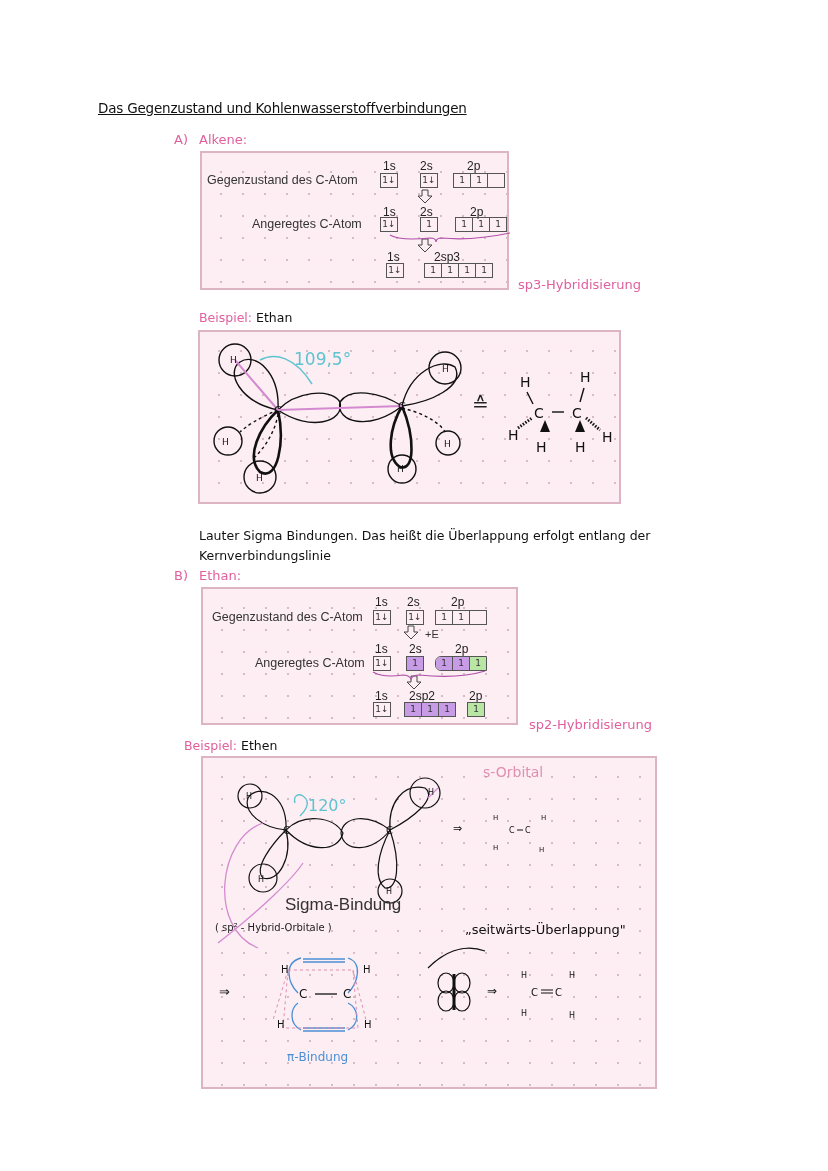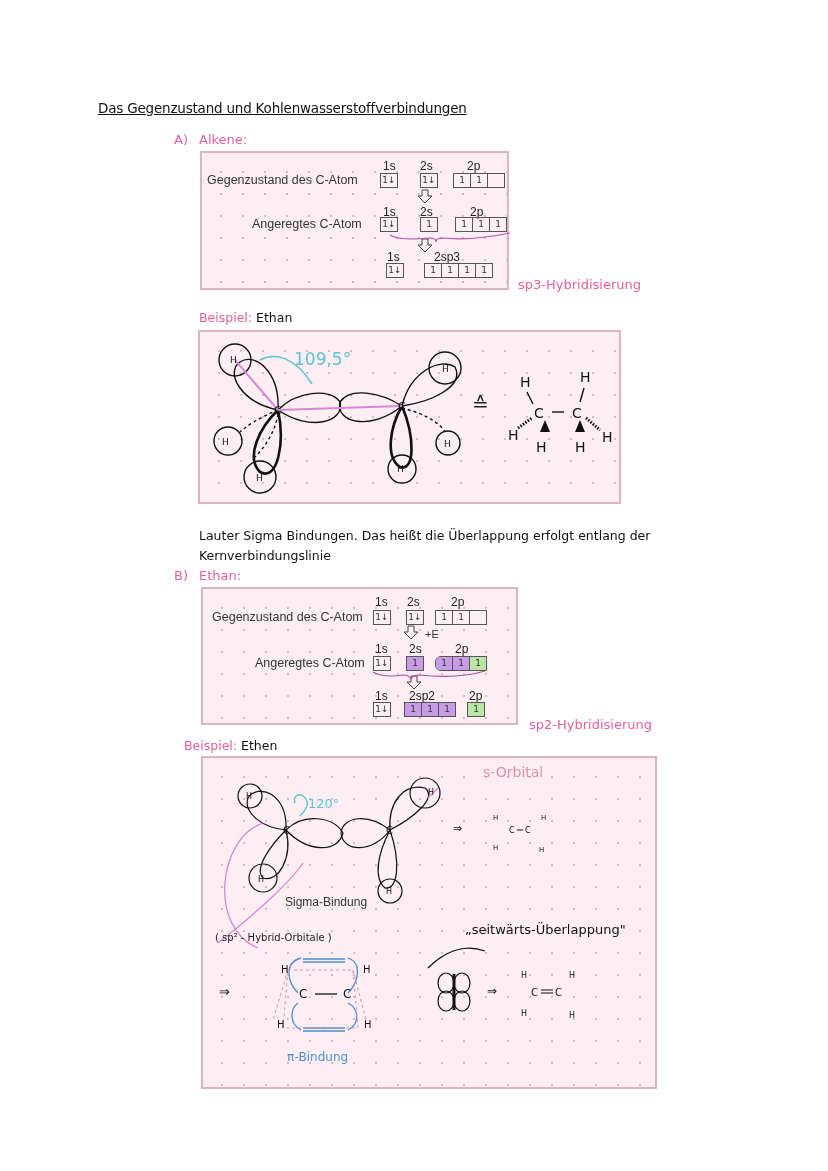--- a/index.html
+++ b/index.html
@@ -279,21 +279,21 @@
         <text x="366" y="220" font-size="8">H</text>
       <text x="328" y="238" font-size="10">C</text>
         <text x="352" y="238" font-size="10">C</text>
       <line x1="338" y1="232" x2="350" y2="232" stroke="#111"></line>
         <line x1="338" y1="235" x2="350" y2="235" stroke="#111"></line>
       <text x="318" y="258" font-size="8">H</text>
         <text x="366" y="260" font-size="8">H</text>
     </g>
   </svg>
   <div class="abs" style="left:248px;top:6px;font-size:14px;color:#e08fae;font-family:'DejaVu Sans',sans-serif;margin-left:32px;">s-Orbital</div>
-  <div class="abs" style="left:105px;top:38px;font-size:13px;color:#5fc3cf;font-family:'DejaVu Sans',sans-serif;">120°</div>
+  <div class="abs" style="left:105px;top:38px;font-size:16px;color:#5fc3cf;font-family:'DejaVu Sans',sans-serif;">120°</div>
   <div class="abs" style="left:250px;top:64px;font-size:11px;">⇒</div>
-  <div class="abs" style="left:82px;top:137px;font-size:12px;color:#333;">Sigma-Bindung</div>
-  <div class="abs hand" style="left:12px;top:174px;">( sp² - Hybrid-Orbitale )</div>
+  <div class="abs" style="left:82px;top:137px;font-size:17px;color:#333;">Sigma-Bindung</div>
+  <div class="abs hand" style="left:12px;top:164px;">( sp² - Hybrid-Orbitale )</div>
   <div class="abs" style="left:262px;top:164px;font-size:13px;font-family:'DejaVu Sans',sans-serif;">„seitwärts-Überlappung"</div>
   <div class="abs" style="left:16px;top:226px;font-size:13px;">⇒</div>
   <div class="abs" style="left:284px;top:226px;font-size:12px;">⇒</div>
   <div class="abs" style="left:84px;top:292px;font-size:12px;color:#4a8fd6;font-family:'DejaVu Sans',sans-serif;">π-Bindung</div>
 </div>
 
 </body></html>

